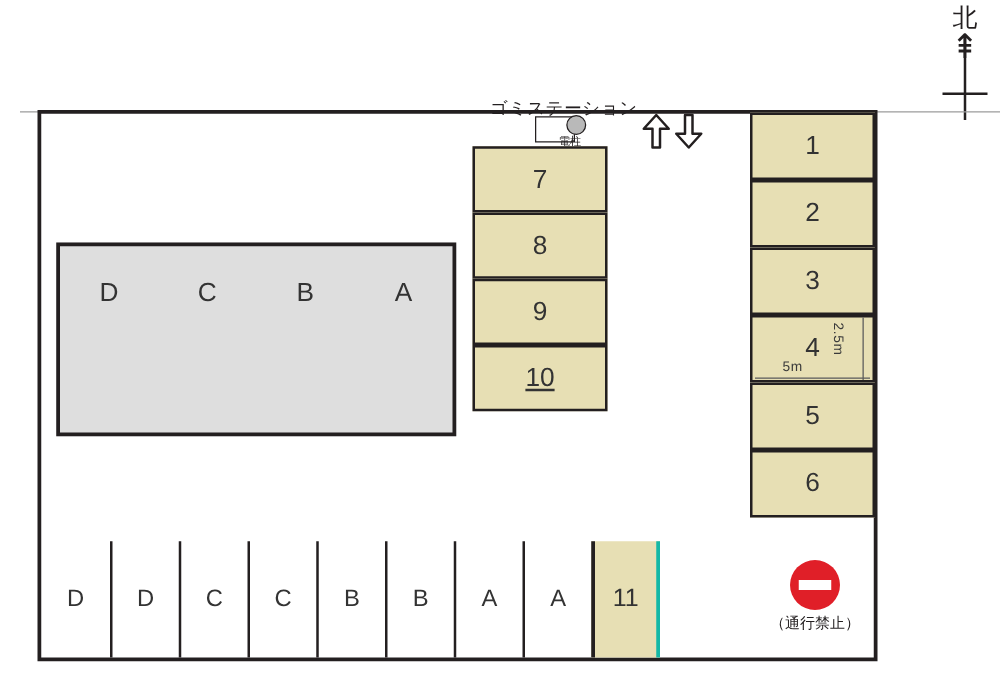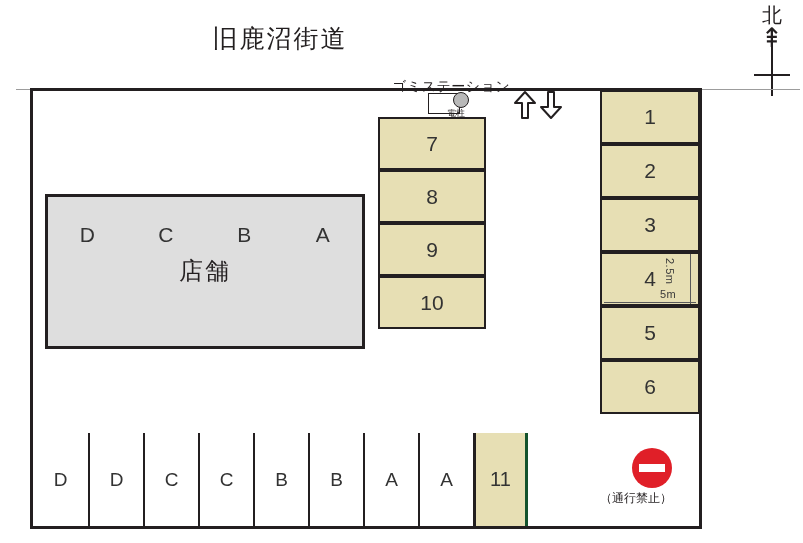--- a/index.html
+++ b/index.html
@@ -174,21 +174,21 @@
   }
   .col-right .stall {
     left: 0;
     width: 100px;
     height: 54px;
   }
 
   
   .dim-h {
     position: absolute;
-    left: 660px;
+    left: 626px;
     top: 288px;
     font-size: 11px;
     color: #3a3a3a;
     letter-spacing: 0.5px;
   }
   .dim-h-line {
     position: absolute;
     left: 604px;
     top: 302px;
     width: 92px;
@@ -235,21 +235,21 @@
     color: #333333;
     box-sizing: border-box;
     border-left: 2px solid #231f20;
   }
   .bottom-cell.first {
     border-left: none;
   }
   .bottom-cell.highlight {
     background: #e7dfb4;
     border-left: 3px solid #231f20;
-    border-right: 3px solid #14532d;
+    border-right: 3px solid #14b8a6;
     font-size: 20px;
   }
   .bottom-cell.spacer {
     border-left: none;
     flex: 1 1 auto;
     width: auto;
   }
 
   
   .gomi-label {
@@ -301,20 +301,21 @@
   }
   .flow-arrows svg { display: block; }
 
   
   .no-entry {
     position: absolute;
     left: 600px;
     top: 448px;
     width: 104px;
     height: 62px;
+    text-align: center;
   }
   .no-entry .sign-circle {
     position: relative;
     margin: 0 auto;
     width: 40px;
     height: 40px;
     border-radius: 50%;
     background: #e01f28;
   }
   .no-entry .sign-bar {
@@ -331,41 +332,39 @@
     color: #231f20;
     letter-spacing: 0px;
     white-space: nowrap;
   }
 </style>
 </head>
 <body>
 
 <div id="canvas">
 
-  <div class="street-title">旧鹿沼街道</div>
 
   <div class="compass">
     <div class="kanji-north">北</div>
     <div class="v-stem"></div>
     <div class="h-bar"></div>
     <div class="arrow-glyph">⇞</div>
   </div>
 
   <div class="road-line"></div>
 
   <div class="site-frame"></div>
 
   <div class="store-block">
     <div class="store-unit-row">
       <div class="store-unit">D</div>
       <div class="store-unit">C</div>
       <div class="store-unit">B</div>
       <div class="store-unit">A</div>
     </div>
-    <div class="store-name">店舗</div>
   </div>
 
   <div class="gomi-label">ゴミステーション</div>
   <div class="gomi-box"></div>
   <div class="pole-circle"></div>
   <div class="pole-label">電柱</div>
 
   <div class="flow-arrows">
     <svg width="60" height="30" viewBox="0 0 60 30">
       <g fill="#ffffff" stroke="#231f20" stroke-width="2" stroke-linejoin="round">
@@ -374,21 +373,21 @@
       <g fill="#ffffff" stroke="#231f20" stroke-width="2" stroke-linejoin="round">
         <path d="M37 2 L37 17 L30 17 L40 28 L50 17 L43 17 L43 2 Z"></path>
       </g>
     </svg>
   </div>
 
   <div class="col-mid">
     <div class="stall" style="top:0px;">7</div>
     <div class="stall" style="top:53px;">8</div>
     <div class="stall" style="top:106px;">9</div>
-    <div class="stall" style="top:159px;">10</div>
+    <div class="stall" style="top:159px;text-decoration:underline;">10</div>
   </div>
 
   <div class="col-right">
     <div class="stall" style="top:0px;">1</div>
     <div class="stall" style="top:54px;">2</div>
     <div class="stall" style="top:108px;">3</div>
     <div class="stall" style="top:162px;">4</div>
     <div class="stall" style="top:216px;">5</div>
     <div class="stall" style="top:270px;">6</div>
   </div>

